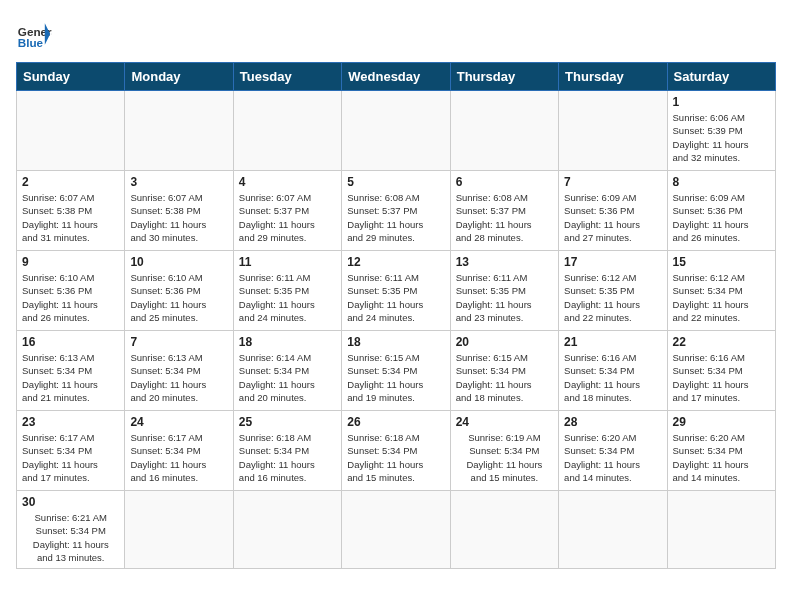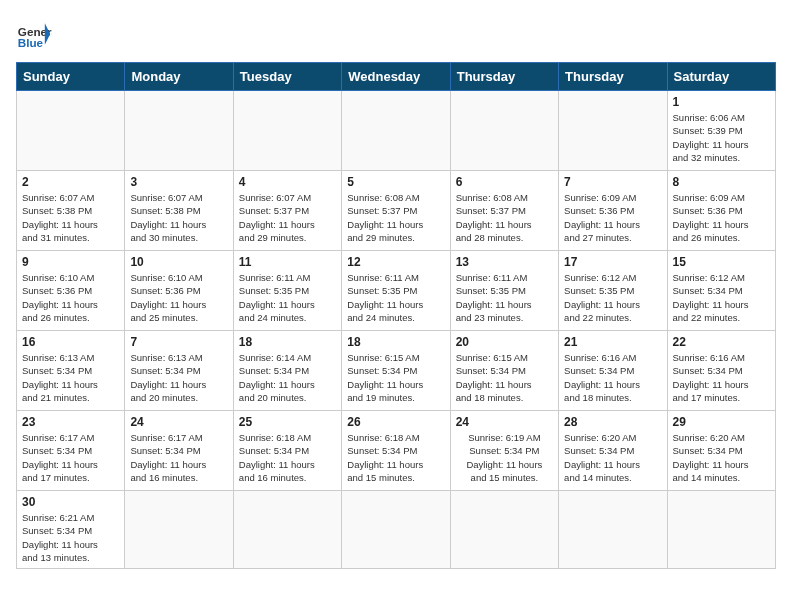--- a/index.html
+++ b/index.html
@@ -326,21 +326,21 @@
           <span class="day-number">29</span>
           <div class="day-info" style="white-space: pre-line;">Sunrise: 6:20 AM
 Sunset: 5:34 PM
 Daylight: 11 hours
 and 14 minutes.</div>
         </td>
       </tr>
       <tr class="last-row">
         <td>
           <span class="day-number">30</span>
-          <div class="day-info" style="white-space: pre-line;">Sunrise: 6:21 AM
+          <div class="day-info" style="white-space: pre-line; text-align: center;">Sunrise: 6:21 AM
 Sunset: 5:34 PM
 Daylight: 11 hours
 and 13 minutes.</div>
         </td>
         <td class="empty-cell"></td>
         <td class="empty-cell"></td>
         <td class="empty-cell"></td>
         <td class="empty-cell"></td>
         <td class="empty-cell"></td>
         <td class="empty-cell"></td>

